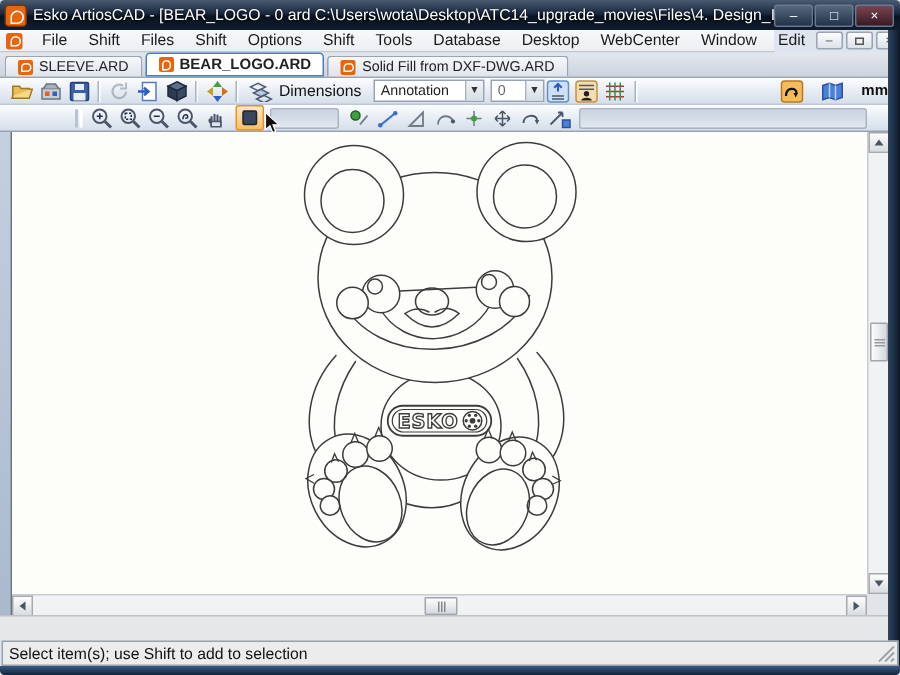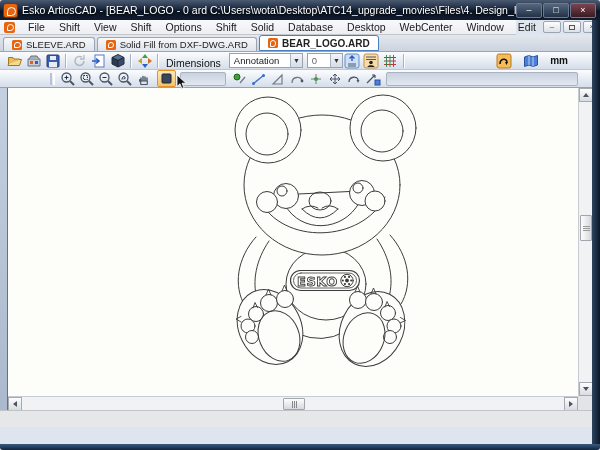--- a/index.html
+++ b/index.html
@@ -43,36 +43,36 @@
 
   
   .toolbar { position:absolute; left:0; width:592px; background:linear-gradient(#fbfcfe,#d5deea);
     display:flex; align-items:center; }
   .tb1 { top:52px; height:18px; border-bottom:1px solid #bcc6d4; padding-left:5px; }
   .tb2 { top:70px; height:18px; border-bottom:1px solid #98a2b0; padding-left:50px; }
   .tbtn { width:19px; height:17px; display:flex; align-items:center; justify-content:center; flex:0 0 auto; }
   .tbtn.pressed { border:1px solid #e89020; border-radius:2px; background:linear-gradient(#fde9c0,#f6c169); margin-left:4px; }
   .tsep { width:0; height:14px; border-left:1px solid #a8b2c0; border-right:1px solid #fff; margin:0 3px; flex:0 0 auto;}
   .grip { width:5px; height:12px; border-left:2px solid #b8c2d0; border-right:2px solid #fff; margin-right:3px; flex:0 0 auto;}
-  .dim-btn { display:flex; align-items:center; gap:4px; padding:0 4px; font-size:10.5px; color:#111; height:17px;flex-direction:column; }
+  .dim-btn { display:flex; align-items:center; gap:4px; padding:0 4px; font-size:10.5px; color:#111; height:17px; }
   .combo { height:15px; background:#fff; border:1px solid #98a2b0; display:flex; align-items:center; font-size:9.5px; color:#222; margin-left:4px; }
   .combo .val { padding:0 4px; flex:1 1 auto; white-space:nowrap; overflow:hidden;}
   .combo .arr { width:12px; height:13px; background:linear-gradient(#f2f5f9,#d6dde6); border-left:1px solid #aab4c0;
     display:flex; align-items:center; justify-content:center; font-size:7px; color:#333; }
   .combo.annot { width:74px; }
   .combo.layer0 { width:36px; } .combo.layer0 .val { color:#667; }
-  .tb-right { margin-left:auto; display:flex; align-items:center; gap:8px; margin-right:24px; }
+  .tb-right { margin-left:auto; display:flex; align-items:center; gap:8px; margin-right:0; }
   .units { font-size:10px; font-weight:bold; color:#111; margin-left:2px; }
   .sunken { height:14px; background:linear-gradient(#c9d2e0,#e2e8f0); border:1px solid #a8b2c2; border-radius:2px; margin:0 4px; flex:0 0 auto;}
   .sunken.s1 { width:46px; } .sunken.s2 { flex:1 1 auto; margin-right:14px; }
 
   
   .left-border { position:absolute; left:0; top:88px; width:8px; height:322px;
     background:linear-gradient(180deg,#c4d0e0,#aab9cd); border-right:1px solid #6a6f78; }
-  .canvas { position:absolute; left:8px; top:88px; width:570px; height:308px; background:#fdfdfa; overflow:hidden;padding-left:32px; }
+  .canvas { position:absolute; left:8px; top:88px; width:570px; height:308px; background:#fdfdfa; overflow:hidden; }
   .vscroll { position:absolute; left:578px; top:88px; width:14px; height:308px; background:#f1f2f3; border-left:1px solid #c8ccd0; }
   .sbtn { position:absolute; left:0; width:14px; height:14px; background:linear-gradient(#fdfdfe,#d8dce1);
     border:1px solid #a6aab0; display:flex; align-items:center; justify-content:center; }
   .tri-up { width:0; height:0; border-left:3px solid transparent; border-right:3px solid transparent; border-bottom:4px solid #4a5560; }
   .tri-dn { width:0; height:0; border-left:3px solid transparent; border-right:3px solid transparent; border-top:4px solid #4a5560; }
   .tri-lf { width:0; height:0; border-top:3px solid transparent; border-bottom:3px solid transparent; border-right:4px solid #4a5560; }
   .tri-rt { width:0; height:0; border-top:3px solid transparent; border-bottom:3px solid transparent; border-left:4px solid #4a5560; }
   .vthumb { position:absolute; left:1px; top:127px; width:12px; height:26px; background:linear-gradient(90deg,#fdfdfe,#d4d9de);
     border:1px solid #a0a6ac; border-radius:1px; }
   .vthumb::after{content:""; position:absolute; left:2px; top:10px; width:7px; height:1px; background:#999; box-shadow:0 2px 0 #999, 0 4px 0 #999;}
@@ -107,51 +107,51 @@
       <div class="win-btn">–</div>
       <div class="win-btn">□</div>
       <div class="win-btn close">×</div>
     </div>
   </div>
 
   <div class="menubar">
     <div class="doc-icon"></div>
     <span class="menu-item">File</span>
     <span class="menu-item">Shift</span>
-    <span class="menu-item">View</span>
+    <span class="menu-item">Files</span>
     <span class="menu-item">Shift</span>
     <span class="menu-item">Options</span>
     <span class="menu-item">Shift</span>
-    <span class="menu-item">Solid</span>
+    <span class="menu-item">Tools</span>
     <span class="menu-item">Database</span>
     <span class="menu-item">Desktop</span>
     <span class="menu-item">WebCenter</span>
     <span class="menu-item">Window</span>
     <span class="menu-item">Edit</span>
     <div class="mdi-btns">
       <div class="mdi-btn">–</div>
       <div class="mdi-btn">
           <span class="restore-glyph"></span>
         </div>
       <div class="mdi-btn">×</div>
     </div>
   </div>
 
   <div class="tabbar">
     <div class="tab">
       <span class="tab-ico"></span>
       <span>SLEEVE.ARD</span>
     </div>
+    <div class="tab active">
+      <span class="tab-ico"></span>
+      <span>BEAR_LOGO.ARD</span>
+    </div>
     <div class="tab">
       <span class="tab-ico"></span>
       <span>Solid Fill from DXF-DWG.ARD</span>
-    </div>
-    <div class="tab active">
-      <span class="tab-ico"></span>
-      <span>BEAR_LOGO.ARD</span>
     </div>
   </div>
 
   <div class="toolbar tb1">
     <div class="tbtn">
       <svg width="16" height="16">
           <path d="M1,12.5 L3,6.5 H14.5 L12.5,12.5 Z" fill="#f6d98a" stroke="#a07820"></path>
           <path d="M1.5,11 V4.5 h4.5 l1,1.5 h5.5 v1" fill="#e8bc5a" stroke="#a07820"></path>
         </svg>
     </div>
@@ -449,19 +449,25 @@
       </div>
     <div class="hthumb"></div>
     <div class="sbtn" style="top:0; left:556px;">
         <span class="tri-rt"></span>
       </div>
   </div>
   <div class="corner"></div>
   <div class="right-border"></div>
   <div class="dock-strip"></div>
 
+  <div class="statusbar">
+    <span>Select item(s); use Shift to add to selection</span>
+    <svg class="size-grip" width="13" height="13">
+      <path d="M12,2 L2,12 M12,6 L6,12 M12,10 L10,12" stroke="#9aa0a8" stroke-width="1.2"></path>
+    </svg>
+  </div>
   <div class="bottom-border"></div>
 
   <svg class="cursor" width="12" height="16">
     <path d="M1,0 L1,11.5 L4,8.8 L5.8,13.4 L7.8,12.6 L6,8.2 L10,8.2 Z" fill="#111" stroke="#fff" stroke-width="0.8"></path>
   </svg>
 
 </div>
 
 </body></html>

